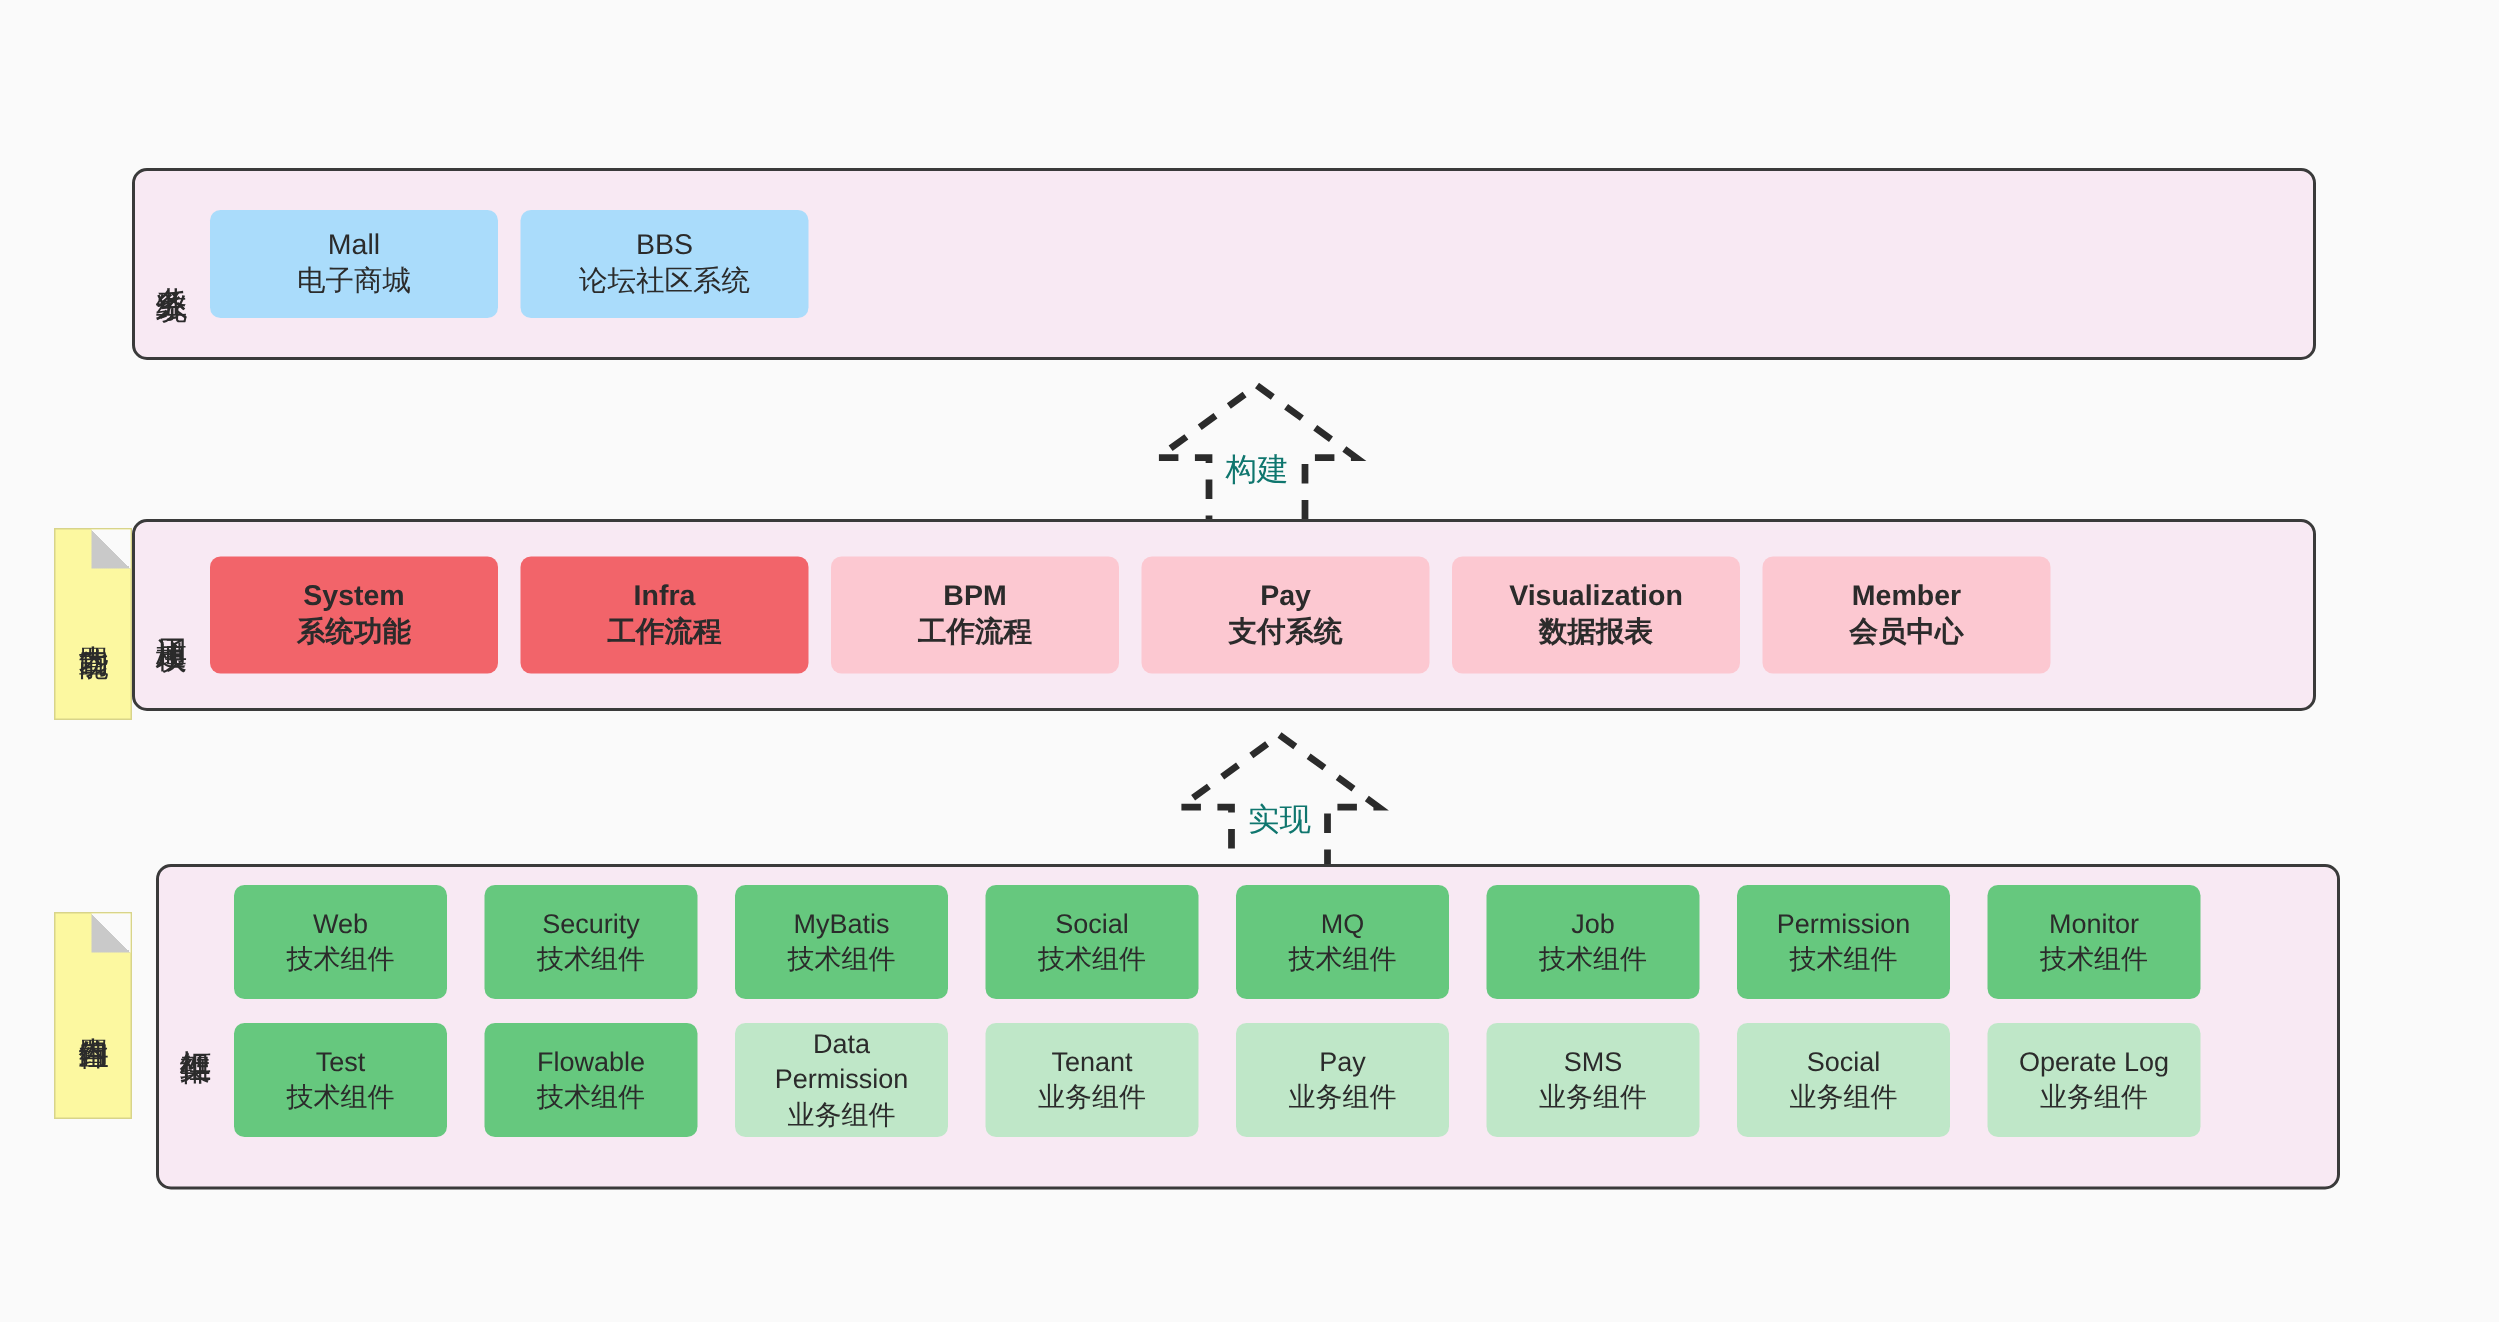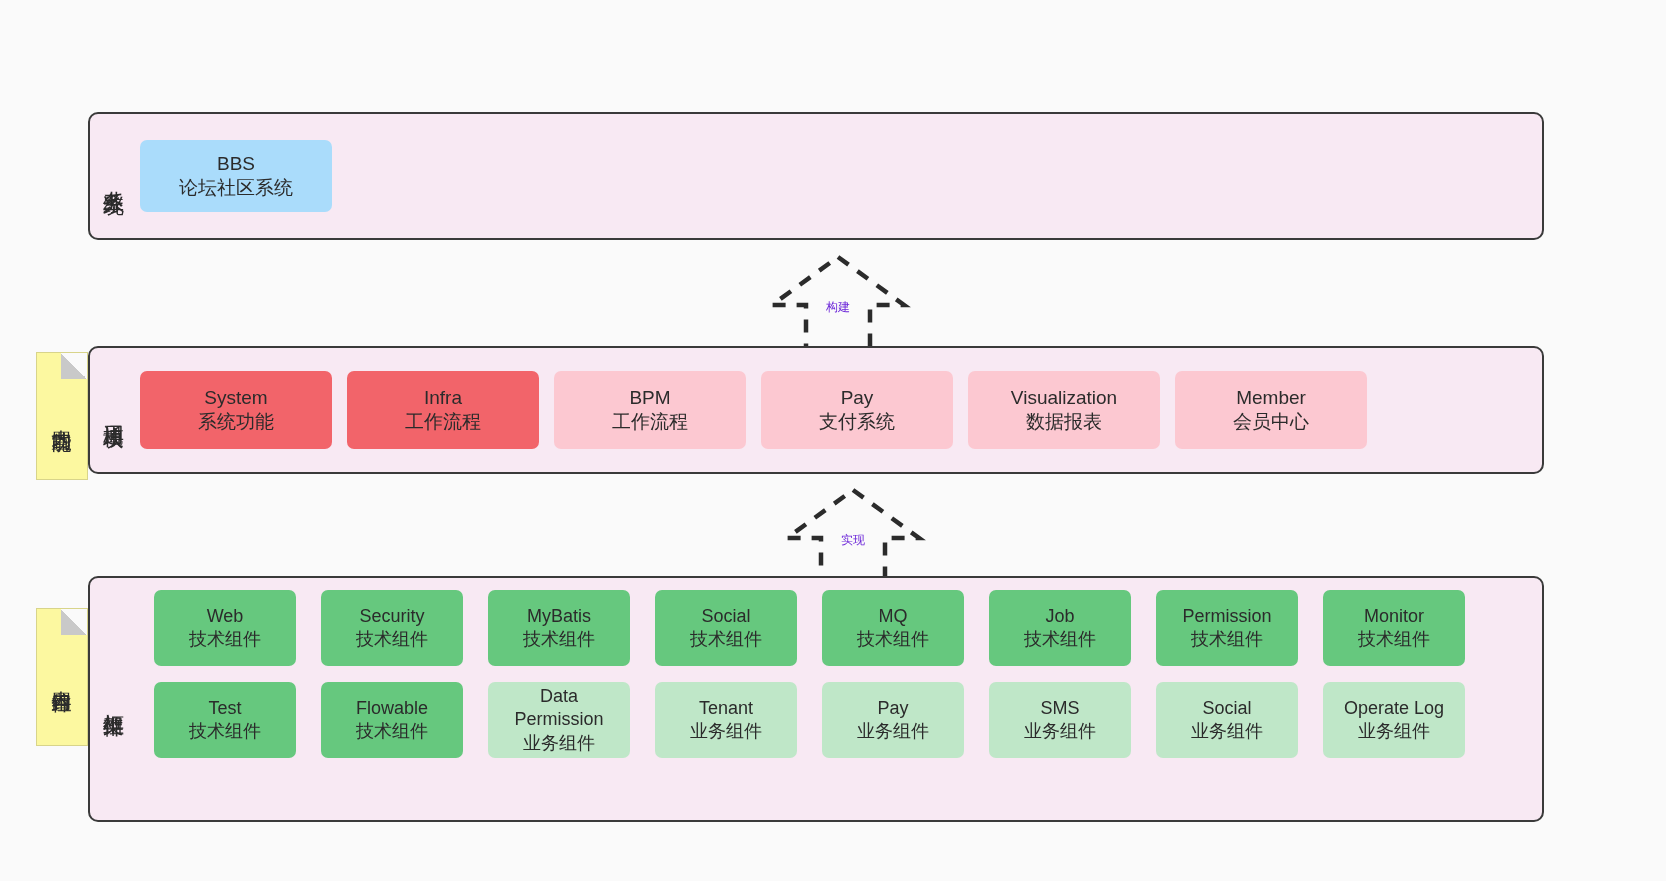--- a/index.html
+++ b/index.html
@@ -76,26 +76,26 @@
   #layer-business {
     left: 88px; top: 112px; width: 1456px; height: 128px;
   }
   #layer-business .layer-body { gap: 15px; }
   #layer-business .card { width: 192px; height: 72px; }
 
   
   #layer-common {
     left: 88px; top: 346px; width: 1456px; height: 128px;
   }
-  #layer-common .layer-body { gap: 15px; }
+  #layer-common .layer-body { gap: 15px; font-weight: bold; }
   #layer-common .card { width: 192px; height: 78px; }
 
   
   #layer-framework {
-    left: 88px; top: 576px; width: 1456px; height: 246px; gap: 14px;
+    left: 104px; top: 576px; width: 1456px; height: 217px;
   }
   #layer-framework .layer-body {
     display: block;
     padding: 0 10px 0 4px;
   }
   .fw-grid {
     display: grid;
     grid-template-columns: repeat(8, 142px);
     gap: 16px 25px;
     padding-top: 12px;
@@ -137,32 +137,36 @@
     height: 100px;
   }
   #arrow-build   { left: 753px; top: 253px; }
   #arrow-impl    { left: 768px; top: 486px; }
   .arrow svg { display: block; overflow: visible; }
   .arrow-label {
     position: absolute;
     left: 0; right: 0;
     top: 46px;
     text-align: center;
-    font-size: 12px;
-    color: #6d28d9;
+    font-size: 21px;
+    color: #0f766e;
     user-select: none;
     pointer-events: none;
   }
 </style>
 </head>
 <body>
 
 <div class="layer" id="layer-business">
   <div class="layer-title">业务系统</div>
   <div class="layer-body">
+    <div class="card c-blue">
+      <span class="c-name">Mall</span>
+      <span class="c-sub">电子商城</span>
+    </div>
     <div class="card c-blue">
       <span class="c-name">BBS</span>
       <span class="c-sub">论坛社区系统</span>
     </div>
   </div>
 </div>
 
 <div class="arrow" id="arrow-build">
   <svg width="170" height="100" viewBox="0 0 170 100" aria-hidden="true">
     <path d="M 85 4 L 151 52 L 117 52 L 117 96 L 53 96 L 53 52 L 19 52 Z" fill="none" stroke="#2b2b2b" stroke-width="4.5" stroke-dasharray="13 11" stroke-linejoin="miter"></path>

